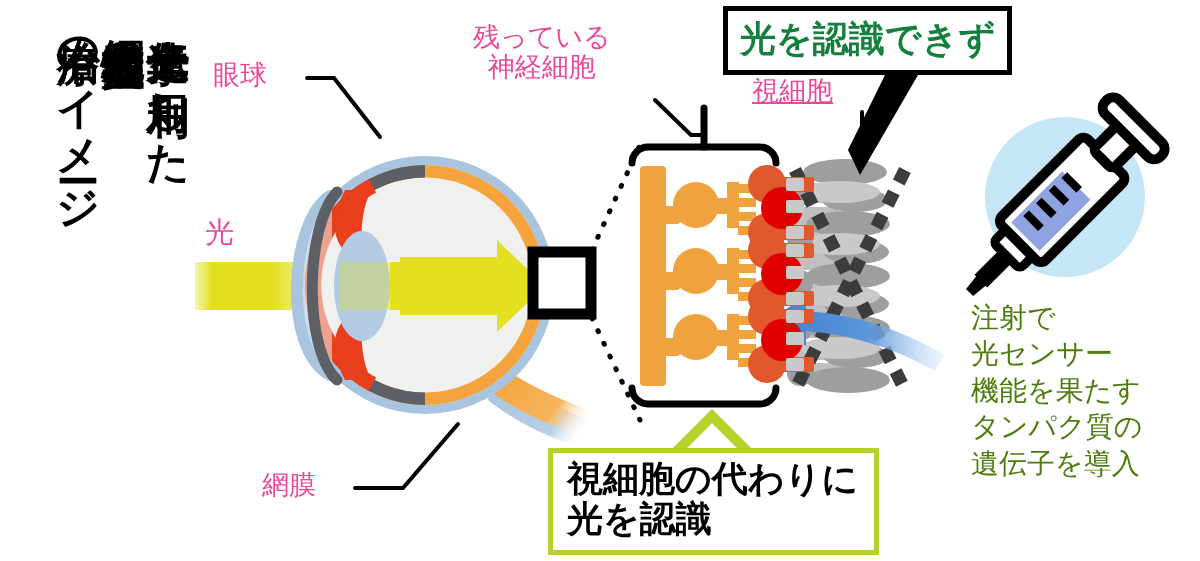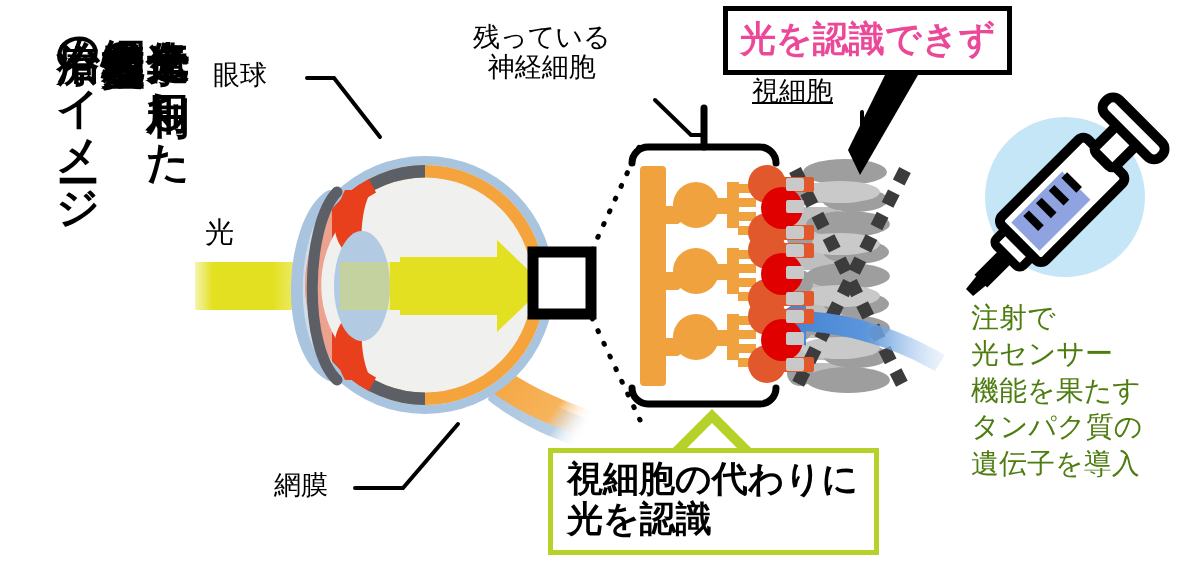--- a/index.html
+++ b/index.html
@@ -33,29 +33,29 @@
     line-height:1.0;
     letter-spacing:1px;
     color:#000000;
     white-space:nowrap;
     margin-left:2px;
   }
 
   
   .lbl{
     position:absolute;
-    color:#000000;
+    color:#ec4899;
     font-size:27px;
     line-height:1.12;
     white-space:pre;
     font-weight:400;
   }
   .lbl-eyeball{ top:60px; left:213px; }
   .lbl-hikari { top:216px; left:205px; font-size:29px; }
-  .lbl-moumaku{ top:470px; left:262px;margin-left:12px; }
+  .lbl-moumaku{ top:470px; left:262px; }
   .lbl-nerve  { top:22px;  left:473px; text-align:center; }
   .lbl-shisai { top:76px;  left:752px;text-decoration:underline; }
 
   .lbl-inject{
     position:absolute;
     top:300px; left:971px;
     font-size:28px;
     line-height:1.30;
     color:#4d7c0f;
     white-space:pre;
@@ -64,21 +64,21 @@
   
   .callout-black{
     position:absolute;
     top:6px; left:723px;
     border:5px solid #000;
     background:#fff;
     padding:4px 12px 6px 12px;
     font-size:36px;
     font-weight:bold;
     letter-spacing:0px;
-    color:#ec4899;
+    color:#15803d;
     white-space:nowrap;
     z-index:8;
   }
   
   .callout-green{
     position:absolute;
     top:448px; left:548px;
     border:5px solid #b5d22a;
     background:#fff;
     padding:6px 16px 10px 14px;

